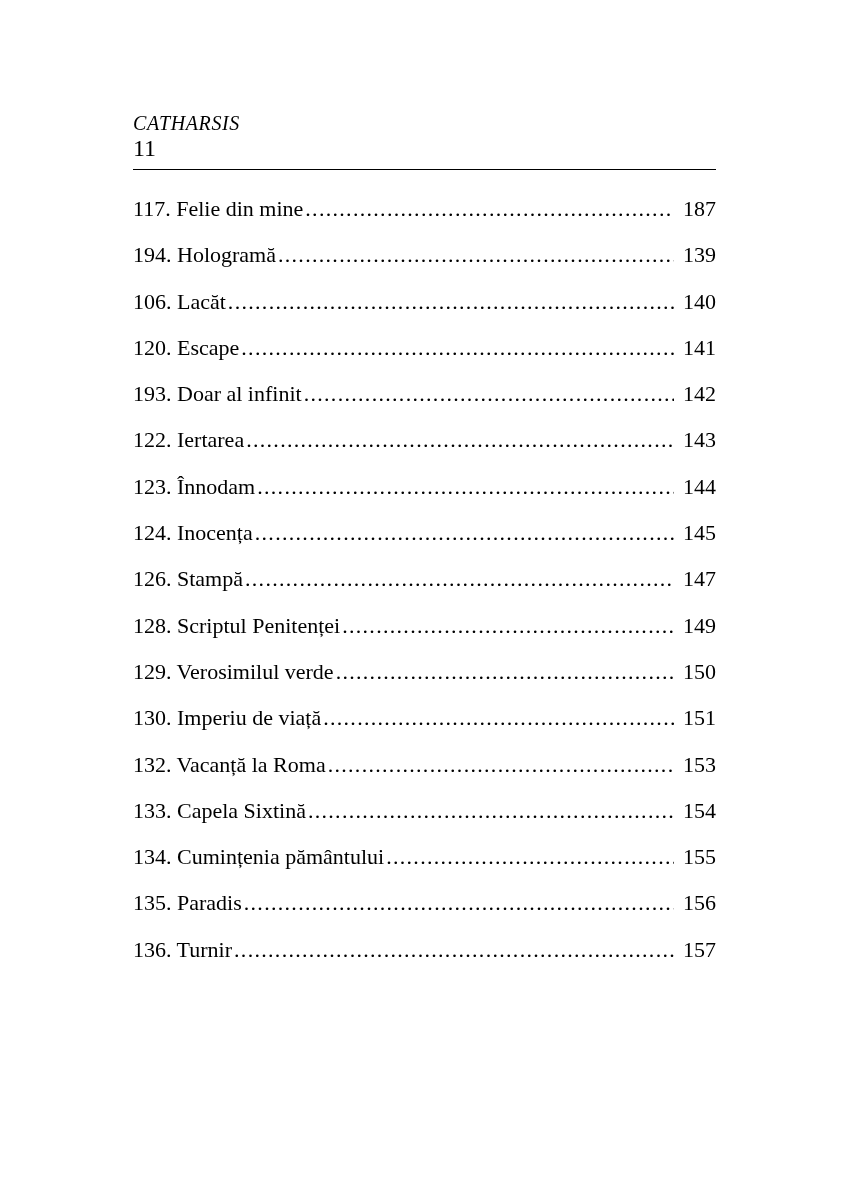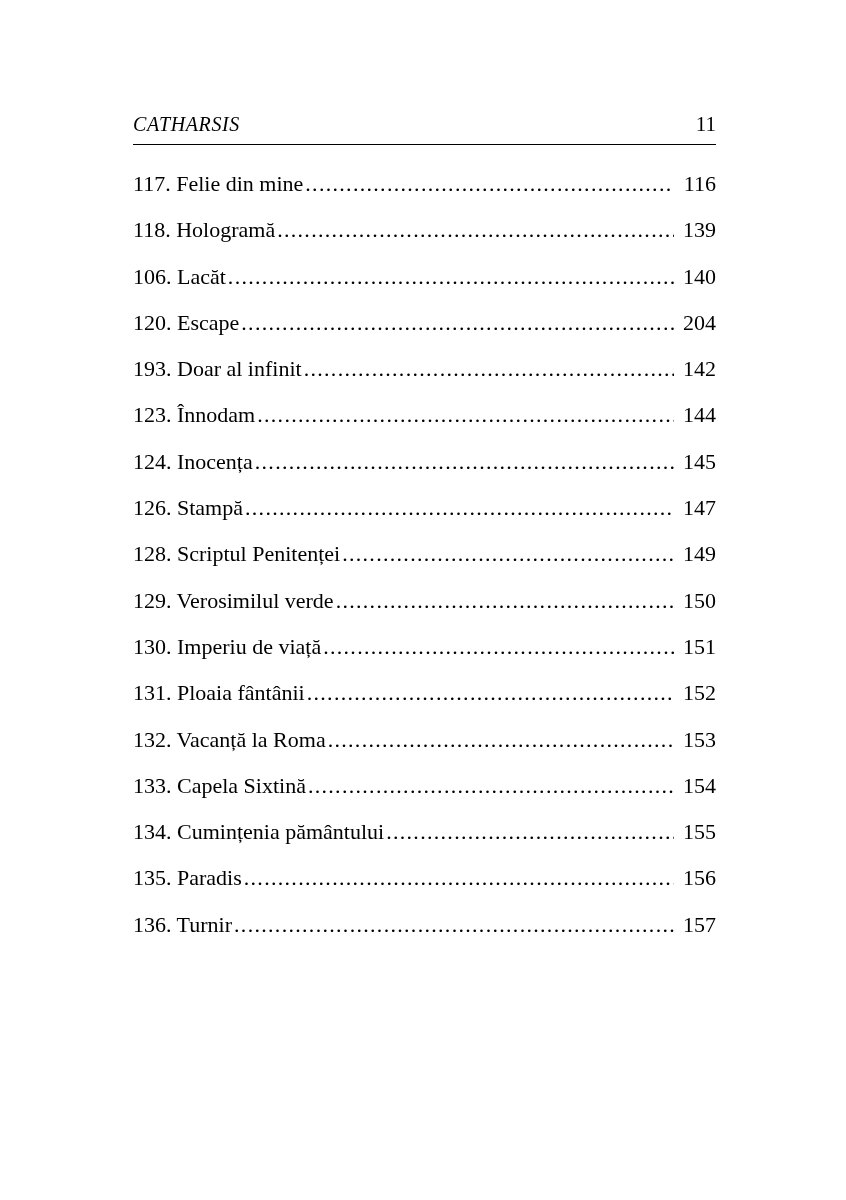--- a/index.html
+++ b/index.html
@@ -19,28 +19,29 @@
   .page {
     width: 846px;
     height: 1200px;
     padding: 112px 130px 0 133px;
   }
   .header {
     display: flex;
     justify-content: space-between;
     align-items: baseline;
     padding-bottom: 7px;
+    flex-direction: column;
   }
   .header-title {
     font-style: italic;
     font-size: 20px;
     letter-spacing: 0.6px;
   }
   .header-page {
-    font-size: 21px;
+    font-size: 24px;
   }
   .header-rule {
     border-top: 1.6px solid #000000;
     height: 0;
   }
   .toc {
     margin-top: 16px;
   }
   .toc-row {
     display: flex;
@@ -81,47 +82,52 @@
     <span class="header-title">CATHARSIS</span>
     <span class="header-page">11</span>
   </div>
 
   <div class="header-rule"></div>
 
   <div class="toc">
   <div class="toc-row">
     <span class="toc-label">117. Felie din mine</span>
     <span class="toc-dots"></span>
-    <span class="toc-page">116</span>
+    <span class="toc-page">187</span>
   </div>
 
   <div class="toc-row">
-    <span class="toc-label">118. Hologramă</span>
+    <span class="toc-label">194. Hologramă</span>
     <span class="toc-dots"></span>
     <span class="toc-page">139</span>
   </div>
 
   <div class="toc-row">
     <span class="toc-label">106. Lacăt</span>
     <span class="toc-dots"></span>
     <span class="toc-page">140</span>
   </div>
 
   <div class="toc-row">
     <span class="toc-label">120. Escape</span>
     <span class="toc-dots"></span>
-    <span class="toc-page">204</span>
+    <span class="toc-page">141</span>
   </div>
 
   <div class="toc-row">
     <span class="toc-label">193. Doar al infinit</span>
     <span class="toc-dots"></span>
     <span class="toc-page">142</span>
   </div>
 
+  <div class="toc-row">
+    <span class="toc-label">122. Iertarea</span>
+    <span class="toc-dots"></span>
+    <span class="toc-page">143</span>
+  </div>
 
   <div class="toc-row">
     <span class="toc-label">123. Înnodam</span>
     <span class="toc-dots"></span>
     <span class="toc-page">144</span>
   </div>
 
   <div class="toc-row">
     <span class="toc-label">124. Inocența</span>
     <span class="toc-dots"></span>
@@ -147,25 +153,20 @@
     <span class="toc-dots"></span>
     <span class="toc-page">150</span>
   </div>
 
   <div class="toc-row">
     <span class="toc-label">130. Imperiu de viață</span>
     <span class="toc-dots"></span>
     <span class="toc-page">151</span>
   </div>
 
-  <div class="toc-row">
-    <span class="toc-label">131. Ploaia fântânii</span>
-    <span class="toc-dots"></span>
-    <span class="toc-page">152</span>
-  </div>
 
   <div class="toc-row">
     <span class="toc-label">132. Vacanță la Roma</span>
     <span class="toc-dots"></span>
     <span class="toc-page">153</span>
   </div>
 
   <div class="toc-row">
     <span class="toc-label">133. Capela Sixtină</span>
     <span class="toc-dots"></span>

